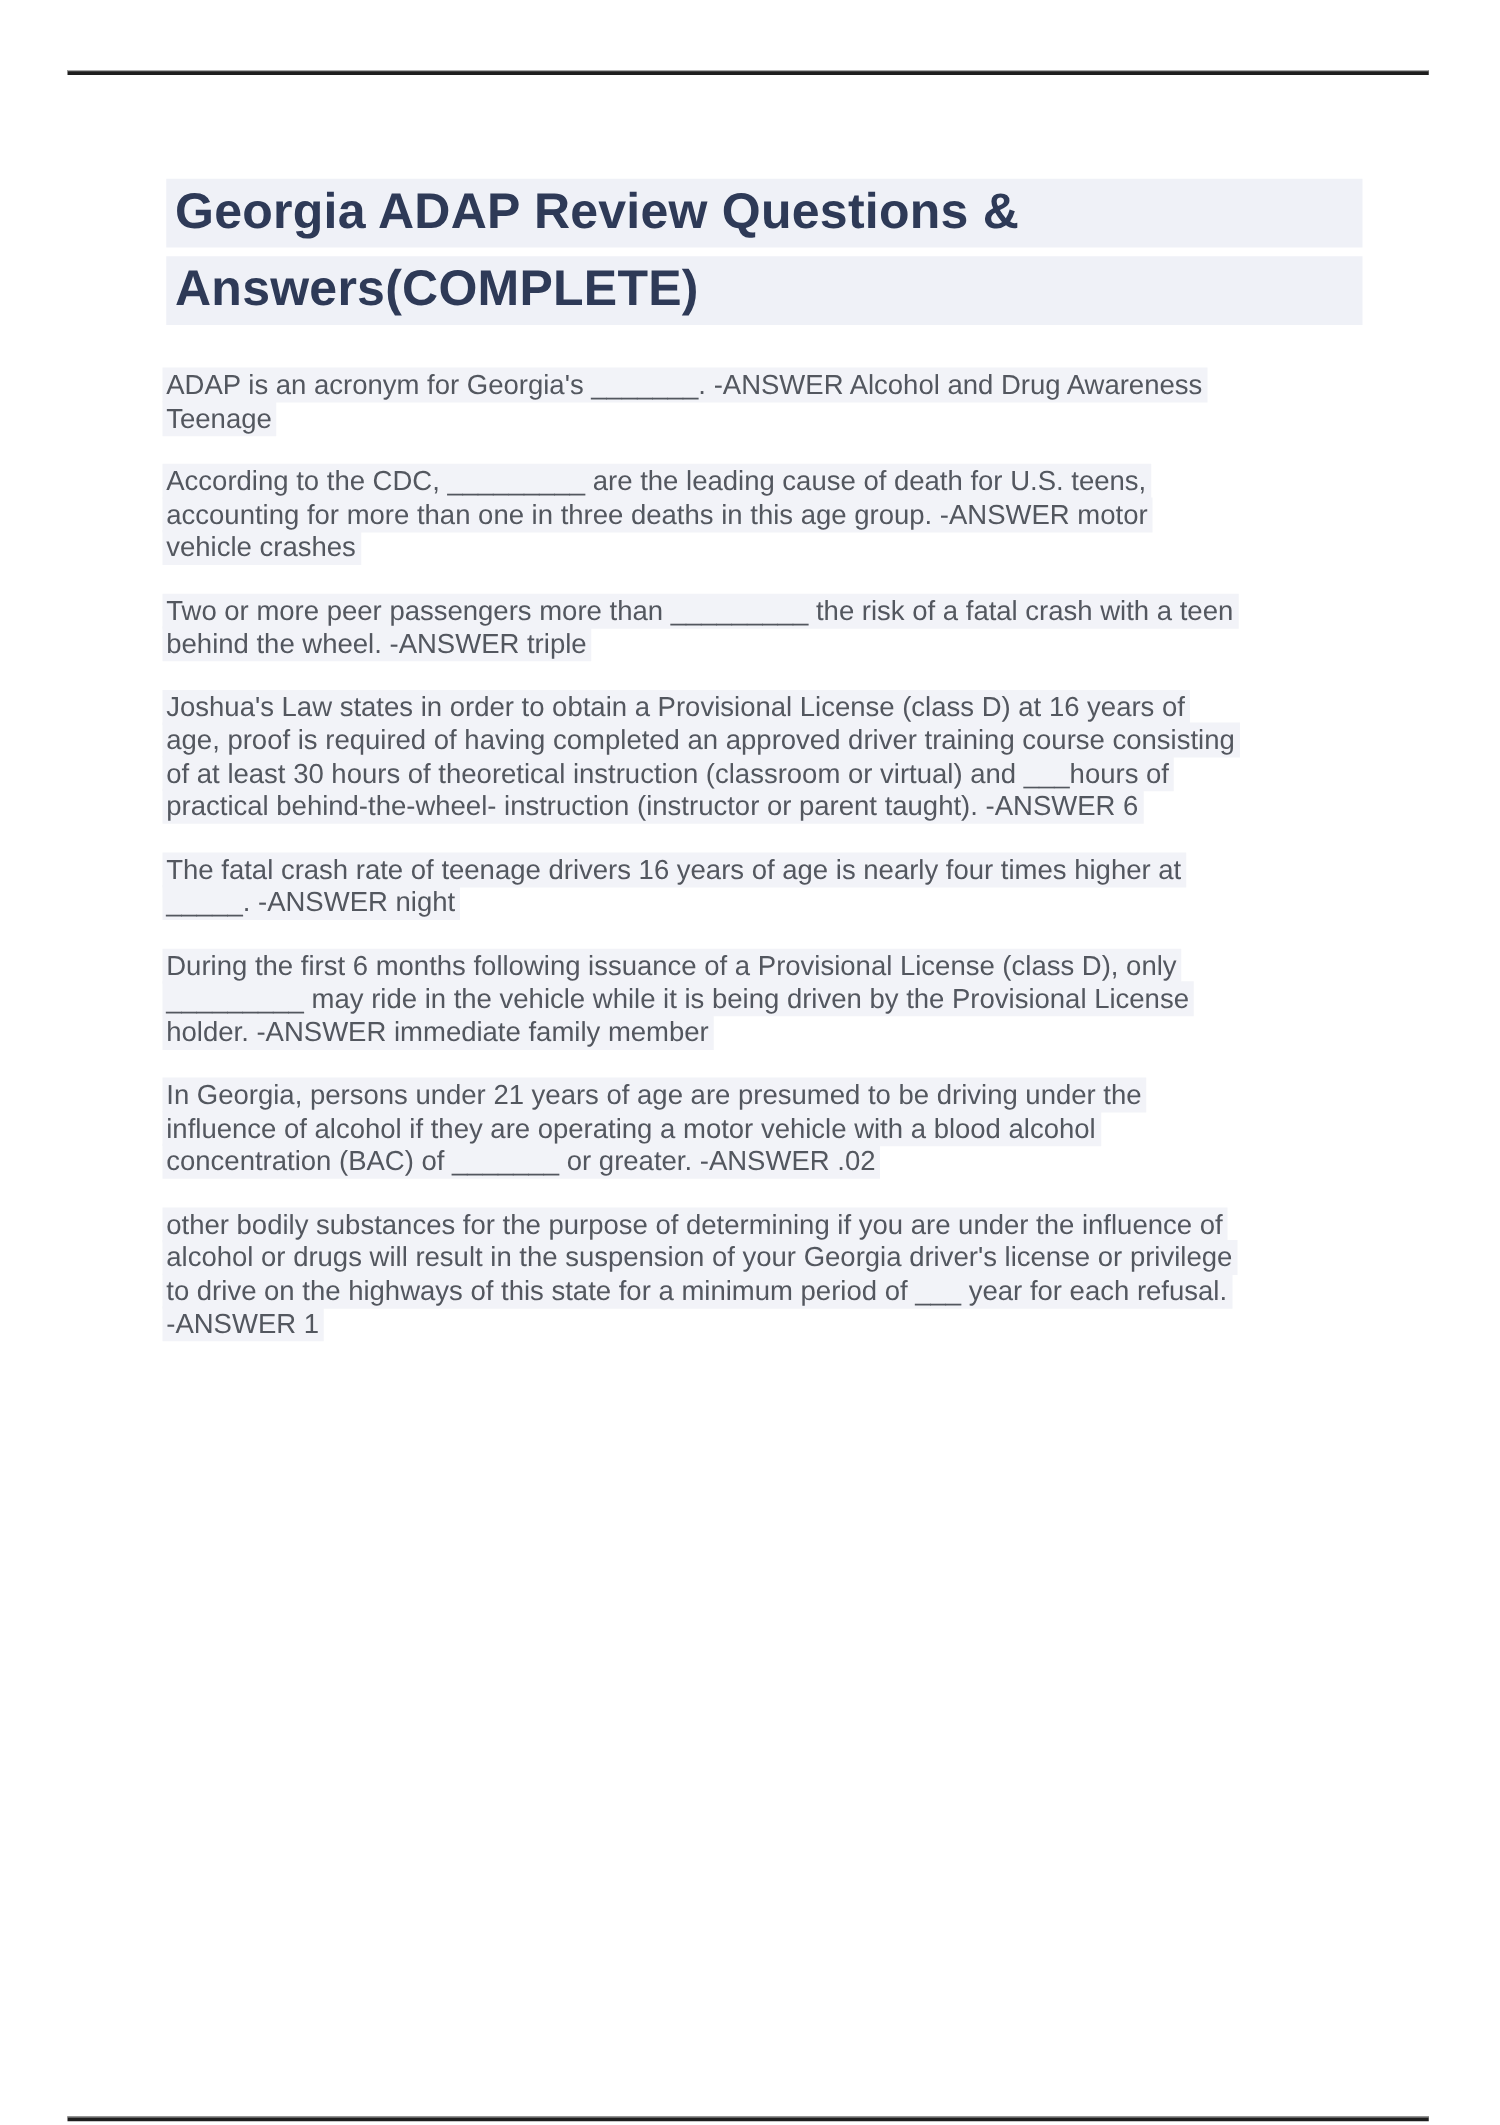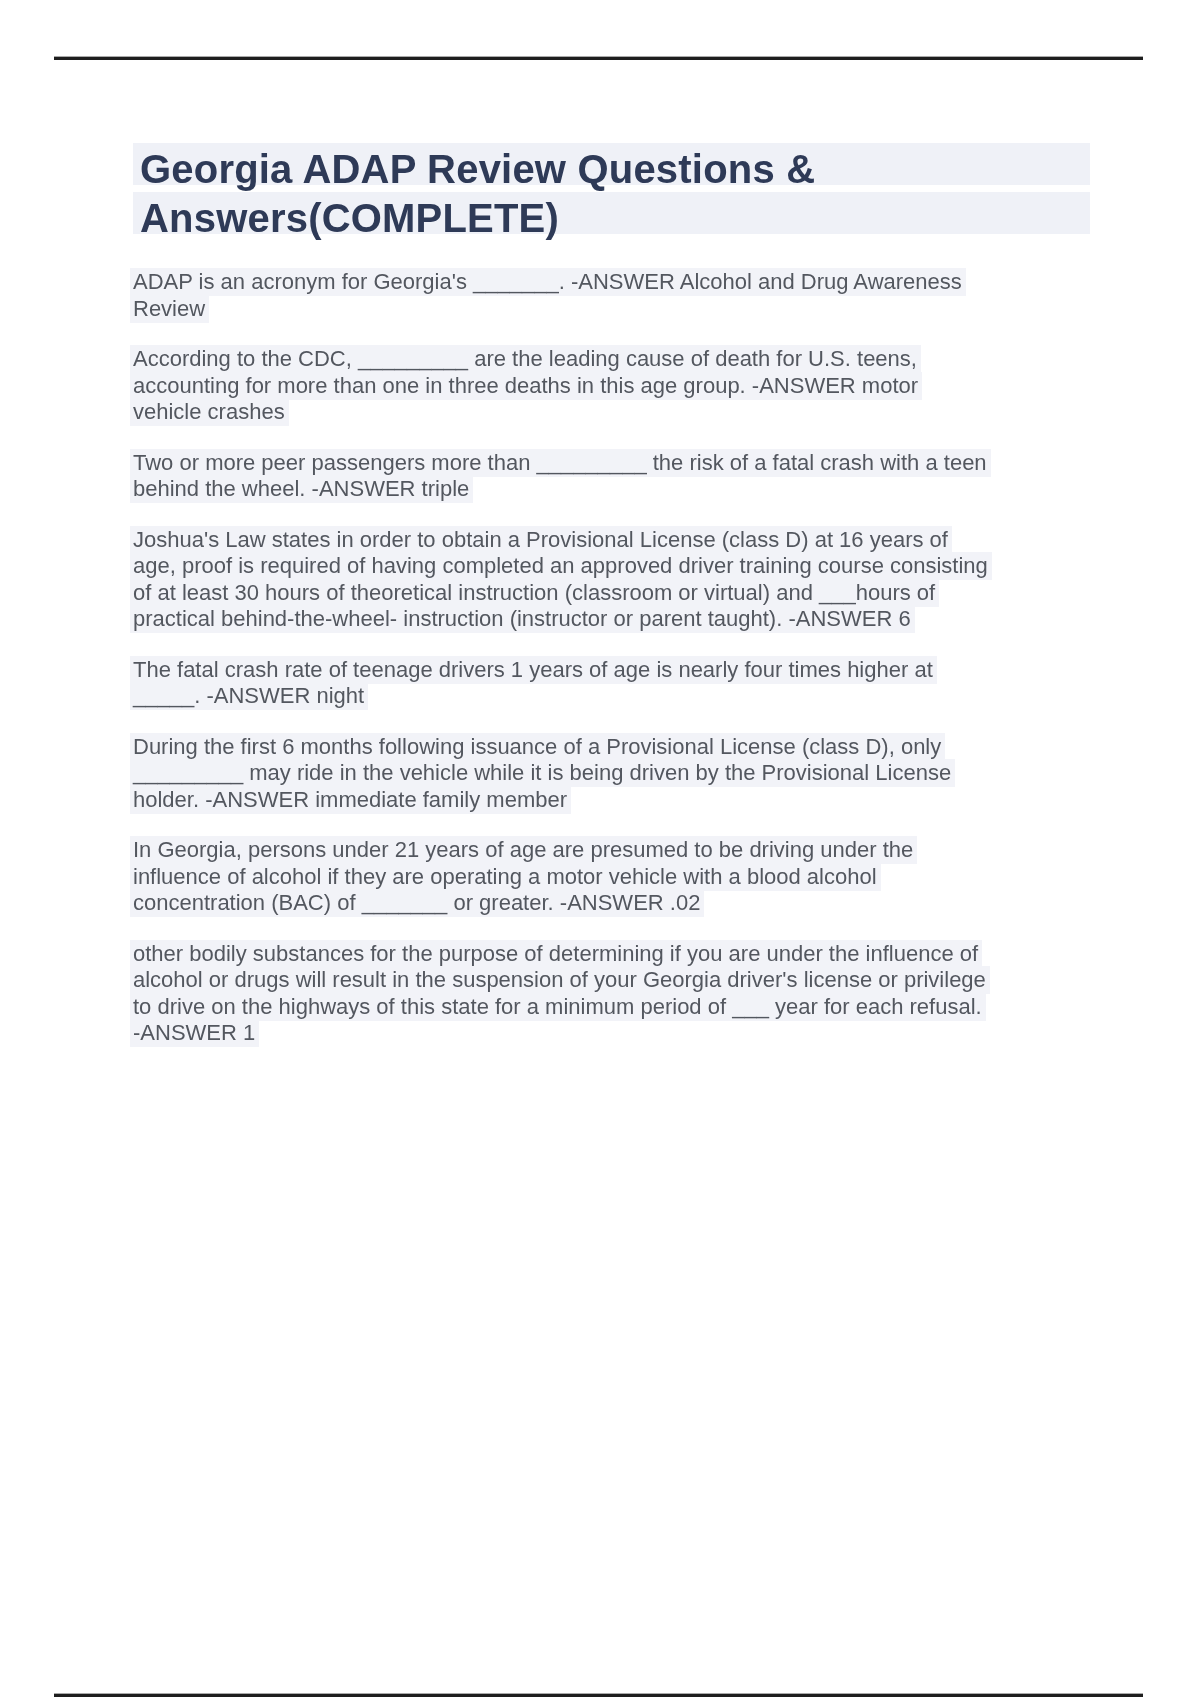--- a/index.html
+++ b/index.html
@@ -30,21 +30,21 @@
     position: absolute;
     left: 133px;
     top: 143px;
     width: 1010px;
   }
 
   
   .title-block { width: 957px; }
   .title-line {
     background: #eff1f7;
-    height: 42px;
+    height: 55px;
     margin-bottom: 7px;
     line-height: 53px;
     padding-left: 7px;
     font-size: 40px;
     font-weight: bold;
     color: #2e3a57;
     letter-spacing: 0.2px;
     white-space: pre;
   }
 
@@ -69,39 +69,39 @@
 <div class="rule rule-top"></div>
 
 <div class="content">
   <div class="title-block">
       <div class="title-line">Georgia ADAP Review Questions &amp;</div>
       <div class="title-line">Answers(COMPLETE)</div>
     </div>
   <div class="paras">
       <div class="para">
         <div class="line"><span class="hl">ADAP is an acronym for Georgia's _______. -ANSWER Alcohol and Drug Awareness</span></div>
-        <div class="line"><span class="hl">Review</span></div>
+        <div class="line"><span class="hl">Teenage</span></div>
       </div>
       <div class="para">
         <div class="line"><span class="hl">According to the CDC, _________ are the leading cause of death for U.S. teens,</span></div>
         <div class="line"><span class="hl">accounting for more than one in three deaths in this age group. -ANSWER motor</span></div>
         <div class="line"><span class="hl">vehicle crashes</span></div>
       </div>
       <div class="para">
         <div class="line"><span class="hl">Two or more peer passengers more than _________ the risk of a fatal crash with a teen</span></div>
         <div class="line"><span class="hl">behind the wheel. -ANSWER triple</span></div>
       </div>
       <div class="para">
         <div class="line"><span class="hl">Joshua's Law states in order to obtain a Provisional License (class D) at 16 years of</span></div>
         <div class="line"><span class="hl">age, proof is required of having completed an approved driver training course consisting</span></div>
         <div class="line"><span class="hl">of at least 30 hours of theoretical instruction (classroom or virtual) and ___hours of</span></div>
         <div class="line"><span class="hl">practical behind-the-wheel- instruction (instructor or parent taught). -ANSWER 6</span></div>
       </div>
       <div class="para">
-        <div class="line"><span class="hl">The fatal crash rate of teenage drivers 1 years of age is nearly four times higher at</span></div>
+        <div class="line"><span class="hl">The fatal crash rate of teenage drivers 16 years of age is nearly four times higher at</span></div>
         <div class="line"><span class="hl">_____. -ANSWER night</span></div>
       </div>
       <div class="para">
         <div class="line"><span class="hl">During the first 6 months following issuance of a Provisional License (class D), only</span></div>
         <div class="line"><span class="hl">_________ may ride in the vehicle while it is being driven by the Provisional License</span></div>
         <div class="line"><span class="hl">holder. -ANSWER immediate family member</span></div>
       </div>
       <div class="para">
         <div class="line"><span class="hl">In Georgia, persons under 21 years of age are presumed to be driving under the</span></div>
         <div class="line"><span class="hl">influence of alcohol if they are operating a motor vehicle with a blood alcohol</span></div>

